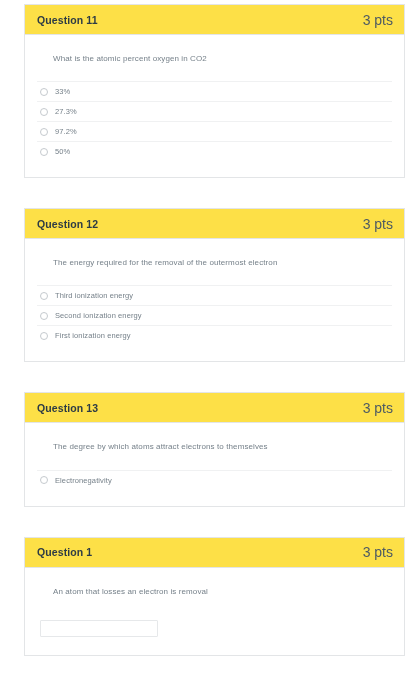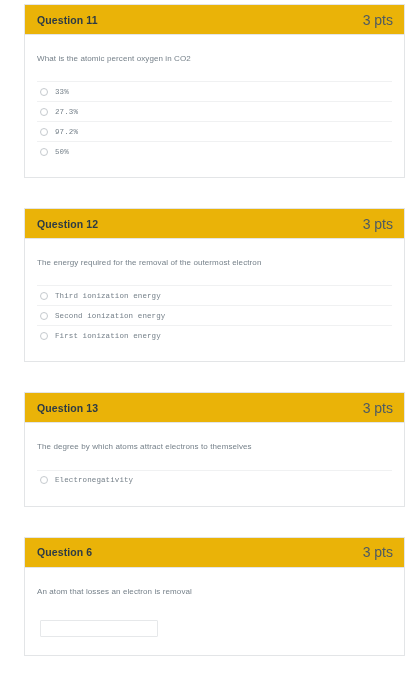--- a/index.html
+++ b/index.html
@@ -19,21 +19,21 @@
     padding-top: 4px;
     box-sizing: border-box;
   }
   .question-card {
     margin: 0 15px 30px 24px;
     border: 1px solid #e3e5e7;
     background: #ffffff;
     box-sizing: border-box;
   }
   .q-header {
-    background: #eab308;
+    background: #fde047;
     border-bottom: 1px solid #e3e5e7;
     height: 30px;
     display: flex;
     align-items: center;
     justify-content: space-between;
     padding: 0 11px 0 12px;
     box-sizing: border-box;
   }
   .q-title {
     font-size: 10.5px;
@@ -47,20 +47,21 @@
   }
   .q-body {
     padding: 14px 12px 0 12px;
   }
   .q-text {
     font-size: 8px;
     color: #76818a;
     line-height: 1.4;
     padding: 4px 0 0 0;
     letter-spacing: 0.1px;
+    margin-left: 16px;
   }
   .answers {
     margin-top: 17px;
     border-top: 1px solid #f0f1f2;
   }
   .answer-row {
     display: flex;
     align-items: center;
     height: 19px;
     border-bottom: 1px solid #f0f1f2;
@@ -75,21 +76,20 @@
     border: 1px solid #c5cace;
     border-radius: 50%;
     background: #ffffff;
     flex: 0 0 auto;
     margin-right: 7px;
   }
   .answer-label {
     font-size: 7.5px;
     color: #76818a;
     letter-spacing: 0.1px;
-    font-family: Liberation Mono, monospace;
   }
   .spacer-bottom {
     height: 16px;
   }
   .fill-wrap {
     padding: 20px 0 18px 3px;
   }
   .fill-input {
     width: 118px;
     height: 17px;
@@ -171,21 +171,21 @@
           <div class="answer-row">
             <span class="radio-ico"></span>
             <span class="answer-label">Electronegativity</span>
           </div>
         </div>
         <div class="spacer-bottom"></div>
       </div>
     </div>
     <div class="question-card">
       <div class="q-header">
-        <span class="q-title">Question 6</span>
+        <span class="q-title">Question 1</span>
         <span class="q-points">3 pts</span>
       </div>
       <div class="q-body">
         <div class="q-text">An atom that losses an electron is removal</div>
         <div class="fill-wrap"><input type="text" class="fill-input" value="" placeholder="" style=""></div>
       </div>
     </div>
   </div>
 
 </body></html>

